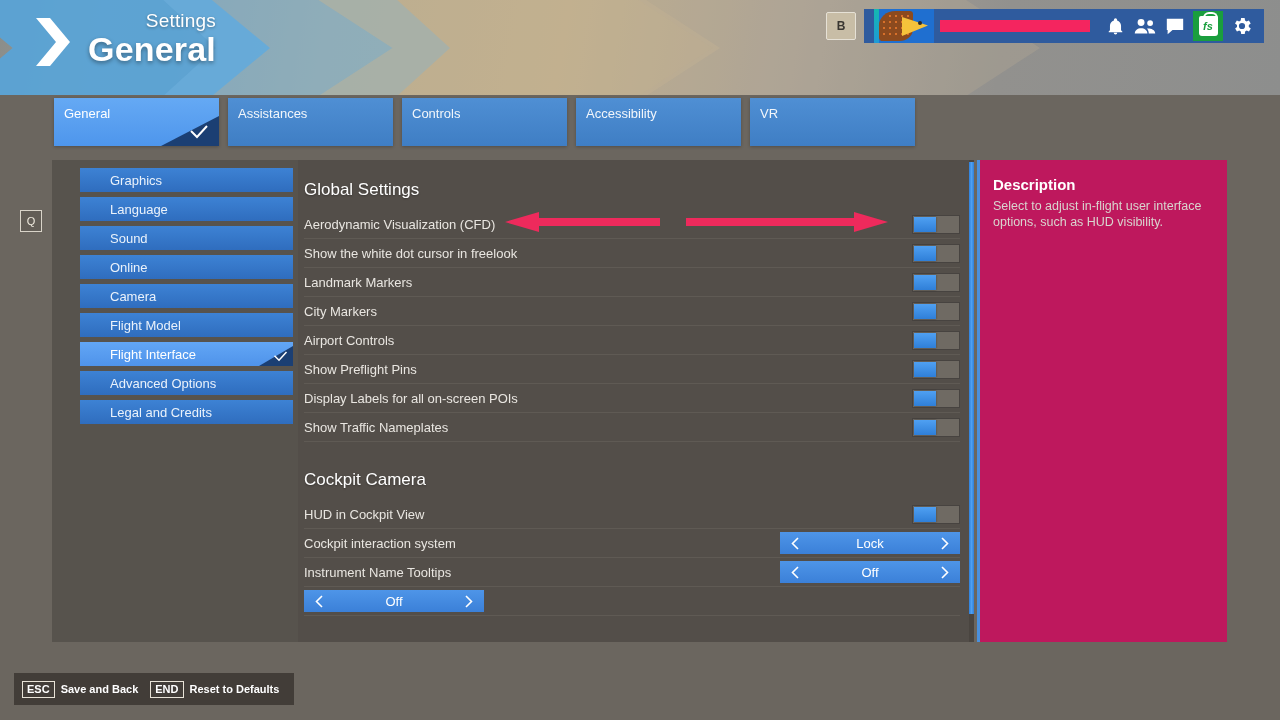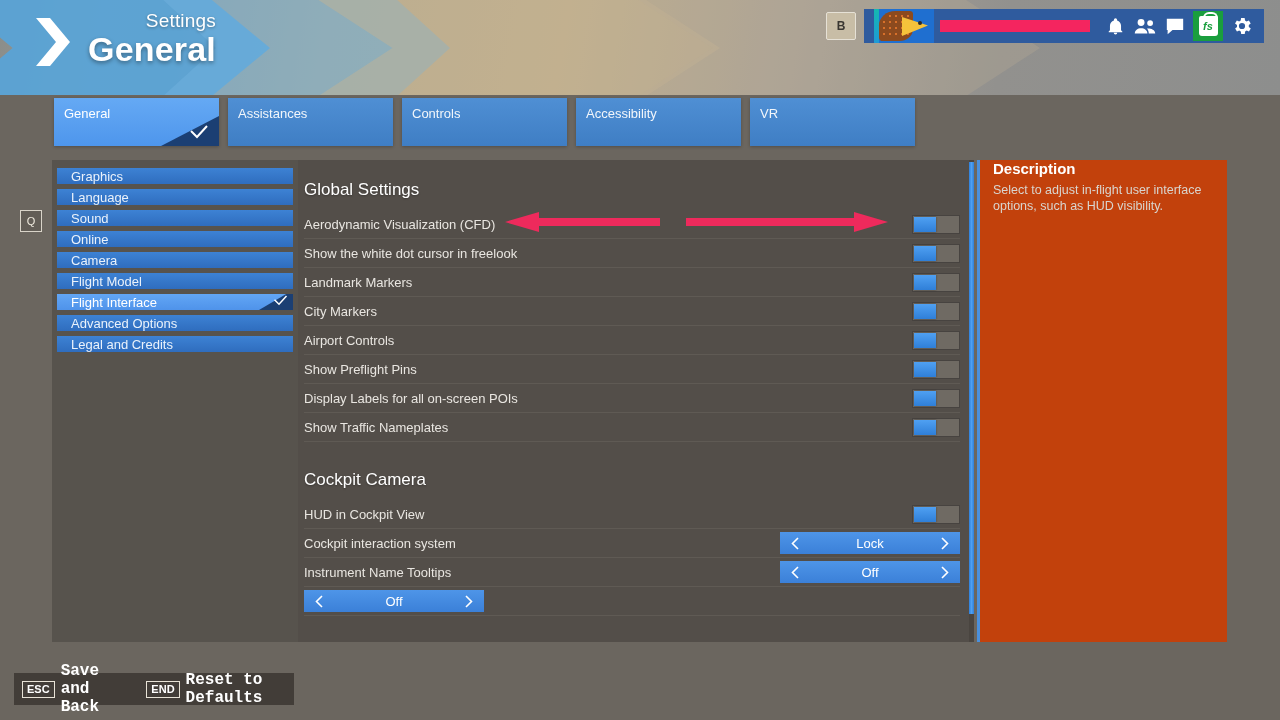--- a/index.html
+++ b/index.html
@@ -99,23 +99,23 @@
     background:#1b3f73; clip-path:polygon(100% 0,100% 100%,0 100%);
   }
   .tab .check { position:absolute; right:10px; bottom:4px; color:#fff; }
 
   
   .sidebar {
     position:absolute; left:52px; top:160px; width:246px; height:482px;
     background:#57534d; padding:8px 5px;
   }
   .side-item {
-    height:16px; margin-bottom:5px; position:relative; overflow:hidden;
+    height:24px; margin-bottom:5px; position:relative; overflow:hidden;
     background:linear-gradient(180deg,#3d82d4 0%, #2f6dbe 100%);
-    color:#eaf2fb; font-size:13px; display:flex; align-items:center; padding-left:14px;
+    color:#eaf2fb; font-size:13px; display:flex; align-items:center; padding-left:30px;margin-left:23px;
   }
   .side-item.active { background:linear-gradient(180deg,#62a6f5 0%, #4f93ea 100%); color:#fff; }
   .side-item .corner {
     position:absolute; right:0; bottom:0; width:34px; height:20px;
     background:#1b3f73; clip-path:polygon(100% 0,100% 100%,0 100%);
   }
   .side-item .check { position:absolute; right:5px; bottom:1px; color:#fff; }
 
   .content {
     position:absolute; left:298px; top:160px; width:676px; height:482px;
@@ -162,41 +162,41 @@
   .scroll-track {
     position:absolute; left:969px; top:160px; width:5px; height:482px; background:#4a4540;
   }
   .scroll-thumb {
     position:absolute; left:0; top:2px; width:5px; height:452px;
     background:linear-gradient(90deg,#2f7fd8,#4fa0f2,#2f7fd8);
   }
 
   .desc {
     position:absolute; left:977px; top:160px; width:250px; height:482px;
-    background:#c2410c; padding:0 16px 0 16px;
+    background:#be185d; padding:16px 16px 0 16px;
   }
   .desc:before { content:""; position:absolute; left:0; top:0; width:3px; height:100%;
      background:#4a90dd; }
   .desc h3 { color:#fff; font-size:15px; font-weight:bold; margin-bottom:5px; }
   .desc p { color:#d9d5cf; font-size:12.5px; line-height:16px; }
 
   
   .ann { position:absolute; pointer-events:none; }
   .ann svg { display:block; }
 
   
   .footer {
     position:absolute; left:14px; top:673px; width:280px; height:32px;
     background:rgba(60,56,51,.88); display:flex; align-items:center; padding-left:8px; gap:9px;
   }
   .fkey {
     border:1px solid #e8e3d7; color:#fff; font-size:11px; font-weight:bold;
     padding:1px 4px; line-height:13px;
   }
-  .flabel { color:#fff; font-size:16px; font-weight:bold; margin-right:12px;font-family:Liberation Mono, monospace; }
+  .flabel { color:#fff; font-size:11px; font-weight:bold; margin-right:12px; }
 </style>
 </head>
 <body>
 
 <div id="app">
 
   <div class="header">
     <div class="hdr-chev chev-blue1"></div>
     <div class="hdr-chev chev-blue2"></div>
     <div class="hdr-chev chev-tan"></div>

